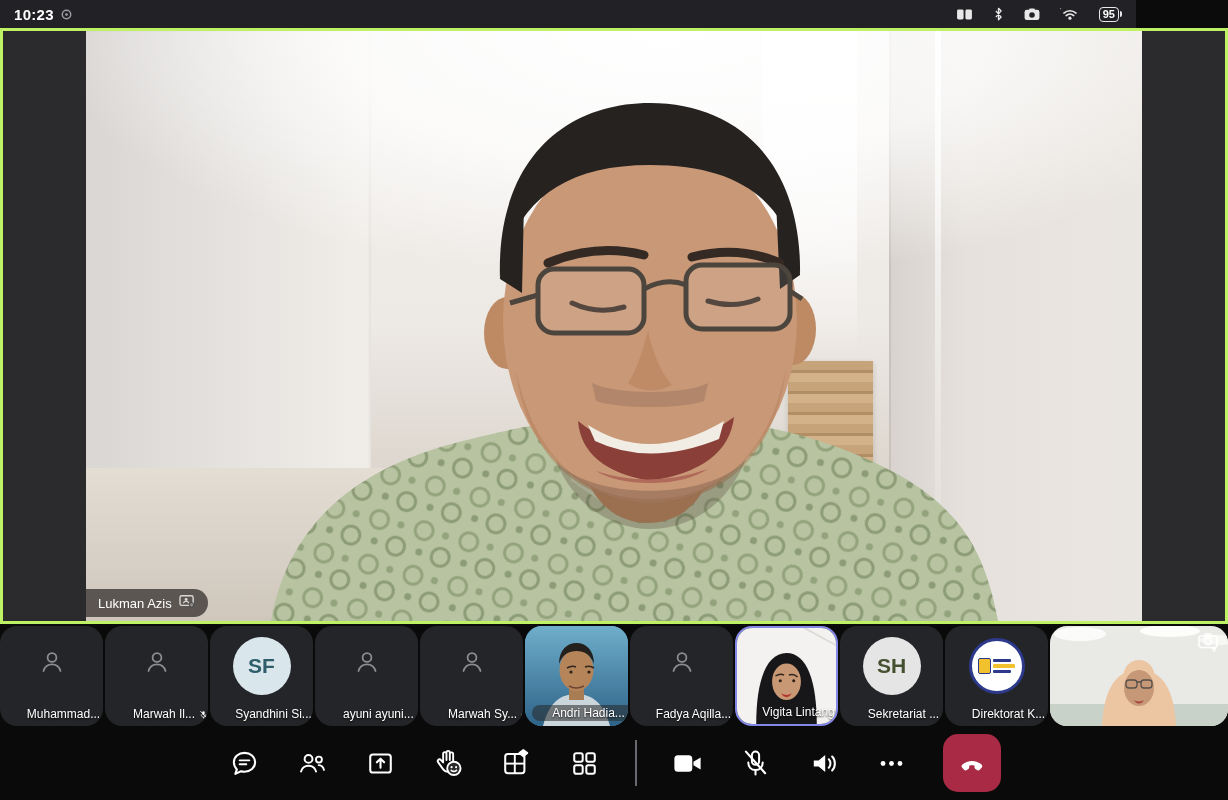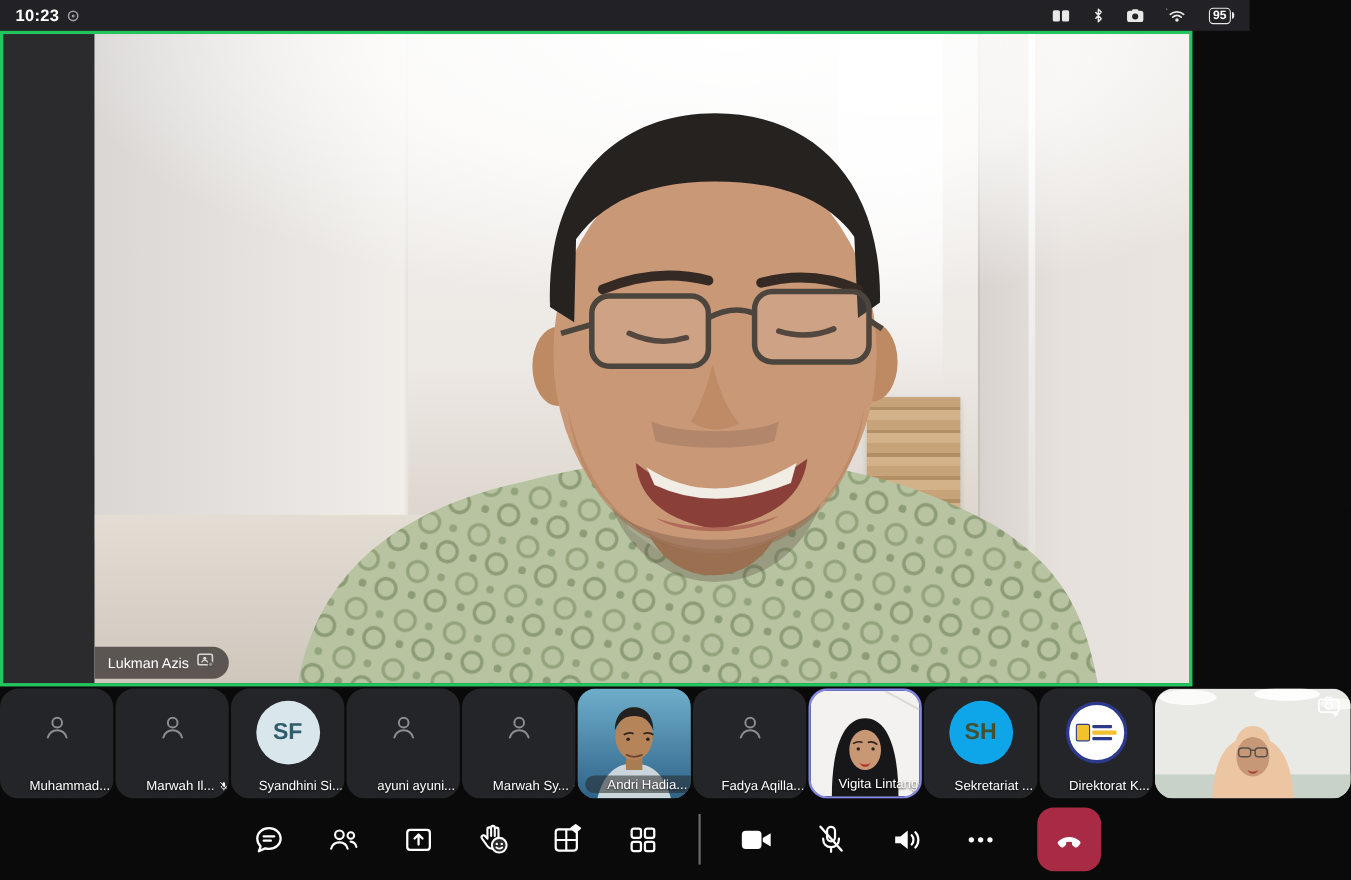--- a/index.html
+++ b/index.html
@@ -15,22 +15,22 @@
   .sb-left { display:flex; align-items:center; gap:7px; }
   .sb-time { font-size:15px; font-weight:bold; letter-spacing:.3px; }
   .sb-right { display:flex; align-items:center; gap:20px; }
   .sb-ico { display:flex; align-items:center; }
   .battery { display:flex; align-items:center; gap:1px; }
   .battery-body { border:1.6px solid #e8e8e8; border-radius:4px; padding:0 3px;
     font-size:11px; font-weight:bold; line-height:13px; color:#fff; }
   .battery-nub { width:2px; height:6px; background:#e8e8e8; border-radius:0 2px 2px 0; }
 
   
-  .stage { position:absolute; left:0; top:28px; width:1084px; height:596px;
-    background:#2b2b2e; border:3px solid #22c55e; overflow:hidden; }
+  .stage { position:absolute; left:0; top:28px; width:1228px; height:596px;
+    background:#2b2b2e; border:3px solid #bef264; overflow:hidden; }
   .video-main { position:absolute; left:83px; top:0; width:1056px; height:590px;
     background:linear-gradient(180deg,#F2EFEC 0%, #EDE9E5 50%, #DCD5CD 76%, #CEC6BC 100%);
     overflow:hidden; }
   .scene-ceiling { position:absolute; left:0; top:0; width:100%; height:40%;
     background:radial-gradient(ellipse at 55% 0%, #ffffff 0%, rgba(255,255,255,.75) 40%, rgba(255,255,255,0) 75%); }
   .scene-left-wall { position:absolute; left:0; top:0; width:27%; height:78%;
     background:linear-gradient(90deg,#D9D6D4 0%, #E7E4E1 60%, #F1EEEA 100%);
     box-shadow:inset -2px 0 3px rgba(0,0,0,.05); }
   .scene-left-floor { position:absolute; left:0; bottom:0; width:30%; height:26%;
     background:linear-gradient(180deg,#E4DDD4,#CFC7BC); }
@@ -58,21 +58,21 @@
   .tile.active { border:2.5px solid #8388E8; }
   .tile-label { position:absolute; left:0; right:0; bottom:5px; display:flex;
     align-items:center; justify-content:center; gap:4px; font-size:12px; color:#fff;
     text-shadow:0 1px 2px rgba(0,0,0,.8); white-space:nowrap;margin-left:28px; }
   .tile-label.pill span.txt { background:rgba(40,40,40,.55); border-radius:10px; padding:1px 20px; }
   .ph-person { position:absolute; left:50%; top:38%; transform:translate(-50%,-50%); }
   .avatar { position:absolute; left:50%; top:40%; transform:translate(-50%,-50%);
     width:58px; height:58px; border-radius:50%; display:flex; align-items:center;
     justify-content:center; font-size:21px; font-weight:bold; }
   .avatar-sf { background:#D9E6EC; color:#2E5D6B; }
-  .avatar-sh { background:#0ea5e9; color:#44502F; }
+  .avatar-sh { background:#e5e5e5; color:#44502F; }
   .logo-circle { position:absolute; left:50%; top:40%; transform:translate(-50%,-50%);
     width:56px; height:56px; border-radius:50%; background:#fff; border:3px solid #2D3A8C;
     display:flex; align-items:center; justify-content:center; }
   .logo-inner { display:flex; align-items:center; gap:2px; }
   .logo-sq { width:13px; height:16px; background:#F2C12E; border:1px solid #2D3A8C; border-radius:2px; }
   .logo-bars { display:flex; flex-direction:column; gap:2px; }
   .logo-bar { width:22px; height:4px; background:#F2C12E; border-radius:1px; }
   .logo-bar.blue { background:#2D3A8C; height:3px; width:18px; }
   .tile-video { position:absolute; inset:0; width:100%; height:100%; }
   .flip-cam { position:absolute; top:7px; right:9px; opacity:.95; }

